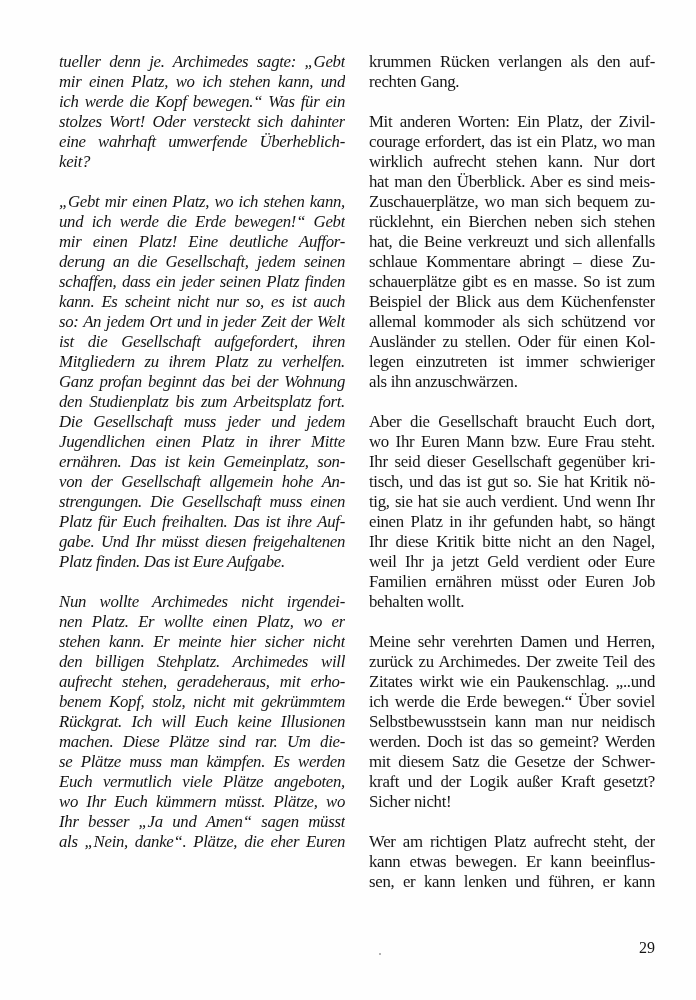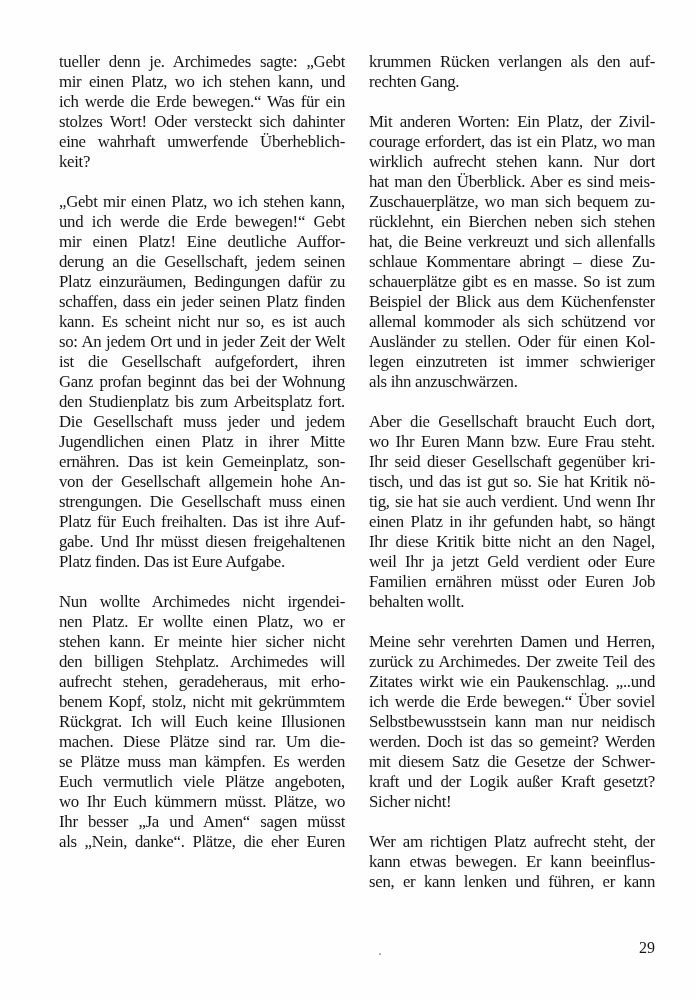--- a/index.html
+++ b/index.html
@@ -16,21 +16,21 @@
       color: #151515;
       font-family: "Liberation Serif", "DejaVu Serif", serif;
       font-size: 16.8px;
       letter-spacing: -0.3px;
     }
     .column {
       position: absolute;
       top: 52px;
       width: 286px;
     }
-    .column.left { left: 59px; }
+    .column.left { left: 59px; font-style: italic; }
     .column.right { left: 369px; }
     .para {
       margin: 0 0 20px 0;
     }
     .para:last-child {
       margin-bottom: 0;
     }
     .ln {
       height: 20px;
       line-height: 20px;
@@ -62,35 +62,35 @@
   </style>
 </head>
 <body>
 
 <div class="page">
 
   <div class="column left">
     <div class="para">
       <div class="ln">tueller denn je. Archimedes sagte: „Gebt</div>
       <div class="ln">mir einen Platz, wo ich stehen kann, und</div>
-      <div class="ln">ich werde die Erde bewegen.“ Was für ein</div>
+      <div class="ln">ich werde die Kopf bewegen.“ Was für ein</div>
       <div class="ln">stolzes Wort! Oder versteckt sich dahinter</div>
       <div class="ln">eine wahrhaft umwerfende Überheblich-</div>
       <div class="ln last">keit?</div>
     </div>
     <div class="para">
       <div class="ln">„Gebt mir einen Platz, wo ich stehen kann,</div>
       <div class="ln">und ich werde die Erde bewegen!“ Gebt</div>
       <div class="ln">mir einen Platz! Eine deutliche Auffor-</div>
       <div class="ln">derung an die Gesellschaft, jedem seinen</div>
-      <div class="ln">Platz einzuräumen, Bedingungen dafür zu</div>
       <div class="ln">schaffen, dass ein jeder seinen Platz finden</div>
       <div class="ln">kann. Es scheint nicht nur so, es ist auch</div>
       <div class="ln">so: An jedem Ort und in jeder Zeit der Welt</div>
       <div class="ln">ist die Gesellschaft aufgefordert, ihren</div>
+      <div class="ln">Mitgliedern zu ihrem Platz zu verhelfen.</div>
       <div class="ln">Ganz profan beginnt das bei der Wohnung</div>
       <div class="ln">den Studienplatz bis zum Arbeitsplatz fort.</div>
       <div class="ln">Die Gesellschaft muss jeder und jedem</div>
       <div class="ln">Jugendlichen einen Platz in ihrer Mitte</div>
       <div class="ln">ernähren. Das ist kein Gemeinplatz, son-</div>
       <div class="ln">von der Gesellschaft allgemein hohe An-</div>
       <div class="ln">strengungen. Die Gesellschaft muss einen</div>
       <div class="ln">Platz für Euch freihalten. Das ist ihre Auf-</div>
       <div class="ln">gabe. Und Ihr müsst diesen freigehaltenen</div>
       <div class="ln last">Platz finden. Das ist Eure Aufgabe.</div>

